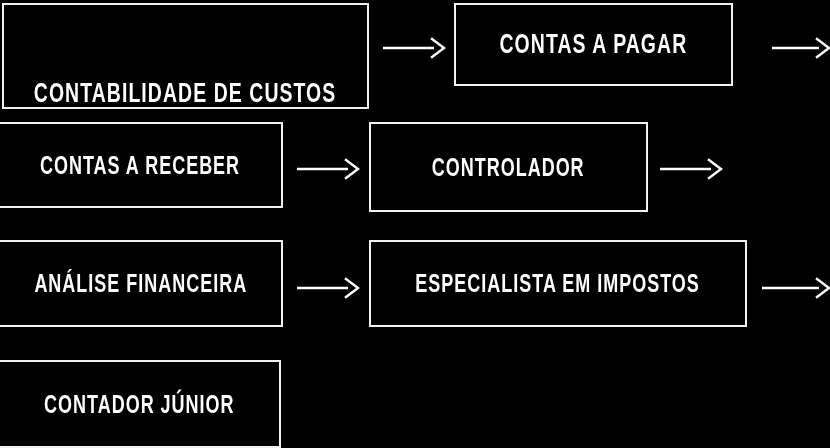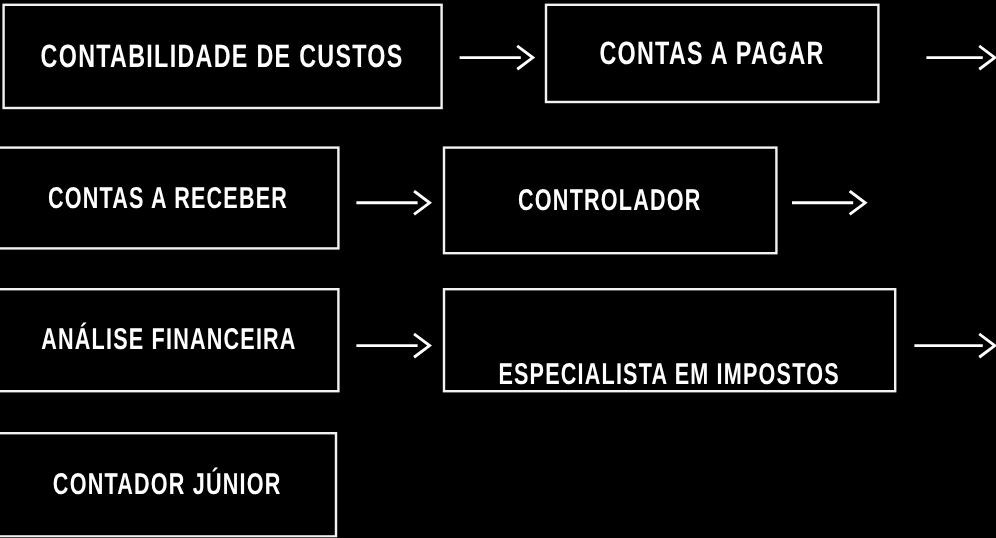--- a/index.html
+++ b/index.html
@@ -53,36 +53,36 @@
     stroke: #ffffff;
     fill: none;
   }
   .arrow-shaft { stroke-width: 2.4; }
   .arrow-head { stroke-width: 2.4; stroke-linecap: square; stroke-linejoin: miter; }
 </style>
 </head>
 <body>
 
 <div id="diagram-canvas">
-    <div class="node-box" style="left: 2px; top: 3px; width: 367px; height: 88px;">
+    <div class="node-box" style="left: 2px; top: 3px; width: 367px; height: 106px; align-items: flex-end;">
       <span class="node-label" style="font-size: 27px;">CONTABILIDADE DE CUSTOS</span>
     </div>
     <div class="node-box" style="left: 454px; top: 3px; width: 279px; height: 83px;">
       <span class="node-label" style="font-size: 27px;">CONTAS A PAGAR</span>
     </div>
     <div class="node-box" style="left: -2px; top: 122px; width: 285px; height: 86px;">
       <span class="node-label" style="font-size: 25px;">CONTAS A RECEBER</span>
     </div>
     <div class="node-box" style="left: 369px; top: 122px; width: 279px; height: 90px;">
       <span class="node-label" style="font-size: 25px;">CONTROLADOR</span>
     </div>
     <div class="node-box" style="left: -2px; top: 240px; width: 285px; height: 87px;">
       <span class="node-label" style="font-size: 25px;">ANÁLISE FINANCEIRA</span>
     </div>
-    <div class="node-box" style="left: 369px; top: 240px; width: 378px; height: 87px; align-items: flex-end;">
+    <div class="node-box" style="left: 369px; top: 240px; width: 378px; height: 87px;">
       <span class="node-label" style="font-size: 25px;">ESPECIALISTA EM IMPOSTOS</span>
     </div>
     <div class="node-box" style="left: -2px; top: 360px; width: 283px; height: 88px;">
       <span class="node-label" style="font-size: 25px;">CONTADOR JÚNIOR</span>
     </div>
     <svg class="arrow-connector" width="62" height="24" viewBox="0 0 62 24" style="left: 383px; top: 36px;">
       <line class="arrow-shaft" x1="0" y1="12" x2="51" y2="12"></line>
       <polyline class="arrow-head" points="49,3 61,12 49,21"></polyline>
     </svg>
     <svg class="arrow-connector" width="58" height="24" viewBox="0 0 58 24" style="left: 772px; top: 36px;">

